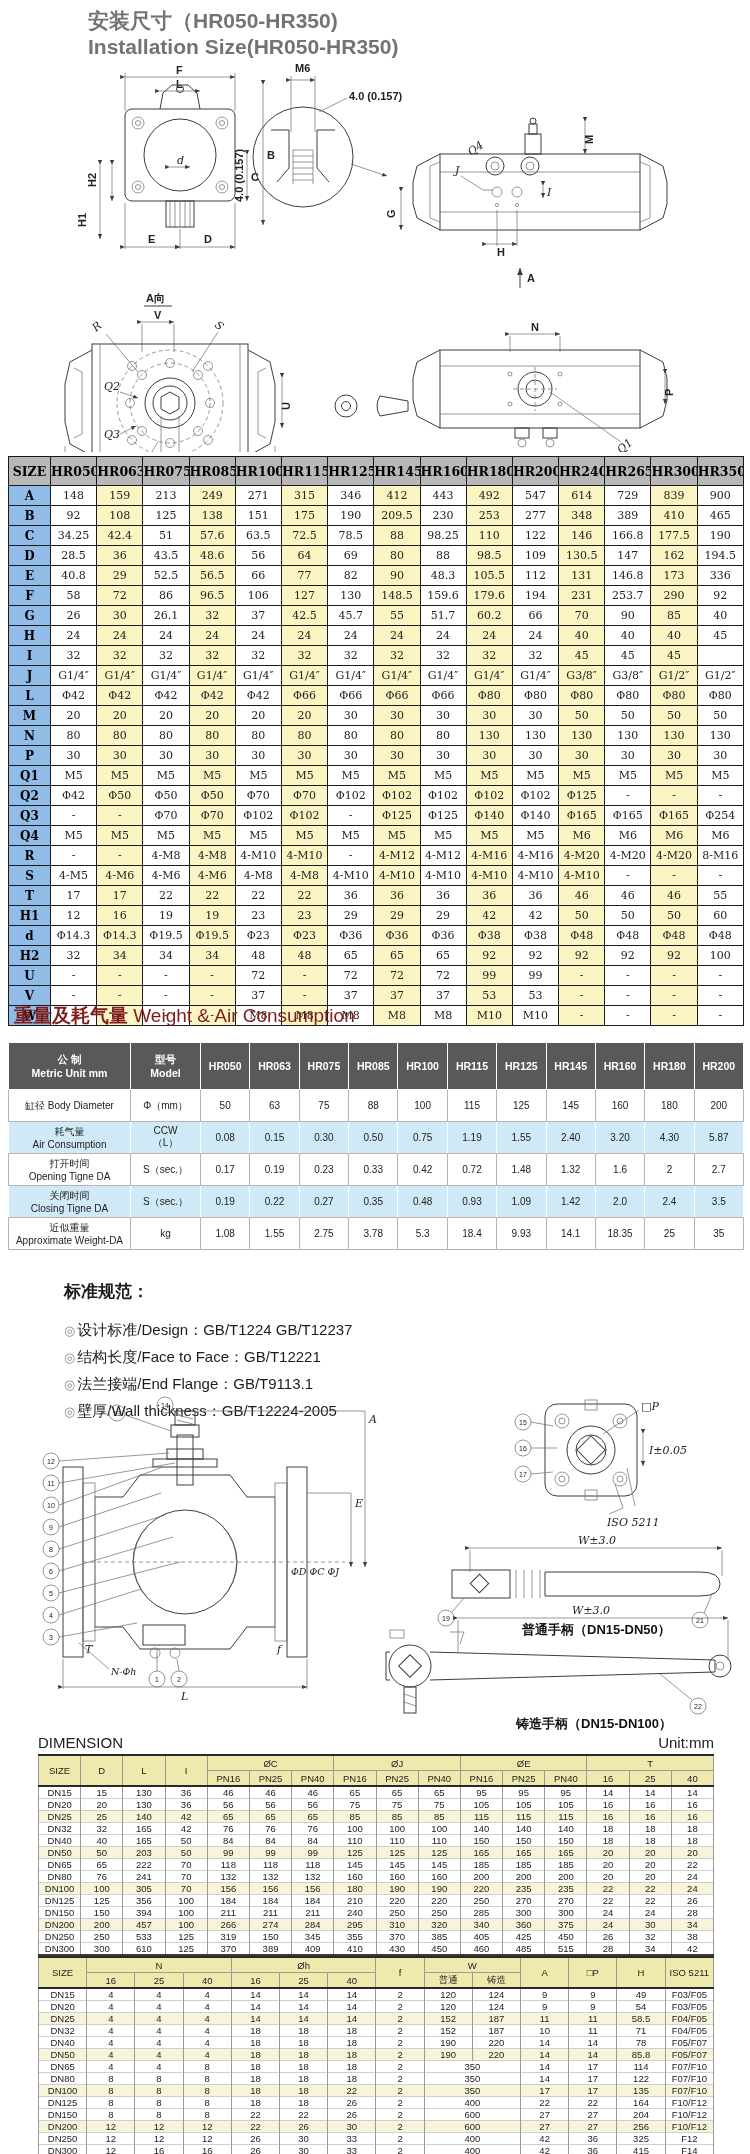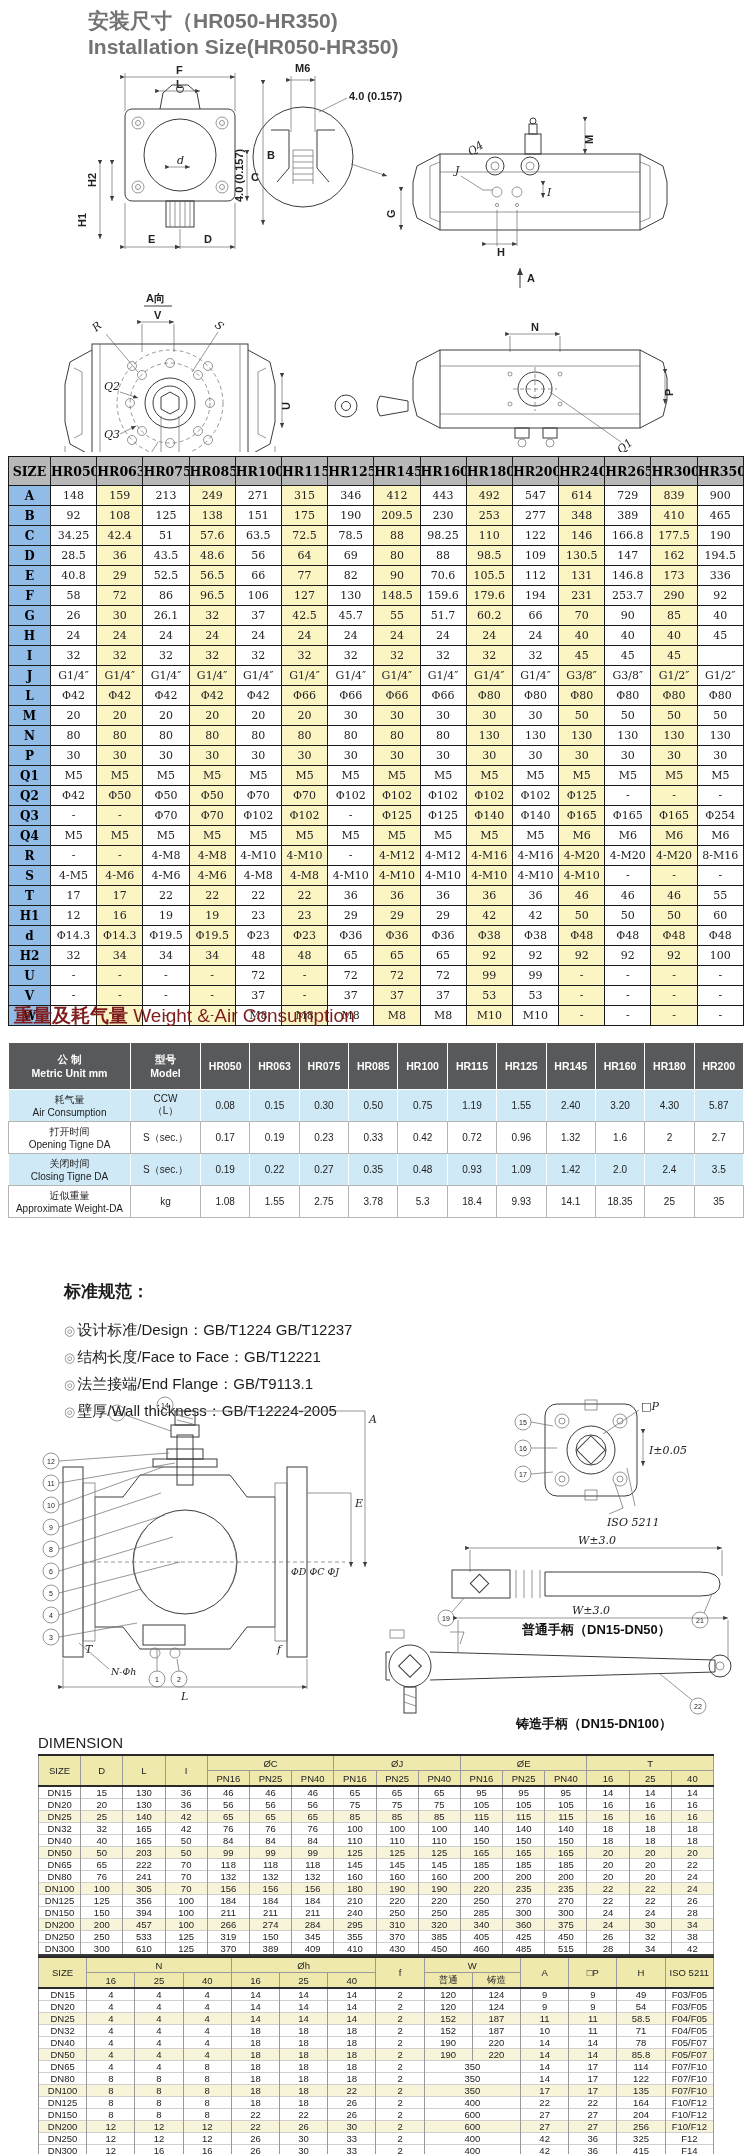--- a/index.html
+++ b/index.html
@@ -7,21 +7,21 @@
        font-family:"Liberation Sans",sans-serif;color:#111;}
   .abs{position:absolute;}
   
   .doc-title{left:88px;top:8px;font-size:21px;font-weight:700;line-height:1.25;color:#737373;}
   .wt-title{left:14px;top:1003px;font-size:19px;color:#7f1d1d;}
   .wt-title .zh{font-weight:700;}
   .std-wrap{left:64px;top:1280px;font-size:15px;color:#1c1c1c;}
   .std-title{font-size:17px;font-weight:700;margin-bottom:14px;}
   .std-item{line-height:26px;}
   .std-item .bullet{color:#8a8a8a;margin-right:2px;font-size:13px;}
-  .dim-head{left:38px;top:1734px;width:676px;display:flex;justify-content:space-between;font-size:15px;color:#222;flex-direction:column;}
+  .dim-head{left:38px;top:1734px;width:676px;display:flex;justify-content:space-between;font-size:15px;color:#222;}
   
   .install-table{left:8px;top:456px;width:736px;border-collapse:collapse;table-layout:fixed;
     font-family:"DejaVu Serif",serif;}
   .install-table th,.install-table td{border:1px solid #1a1a1a;text-align:center;padding:0;
     font-size:11px;height:19px;white-space:nowrap;overflow:hidden;font-weight:400;color:#222;}
   .install-table thead th{background:#b8b8b8;font-weight:700;font-size:12.5px;height:28px;color:#000;}
   .install-table th.rl{background:#92bce8;font-weight:700;font-size:12px;color:#000;}
   .install-table td.ys{background:#fbf5c3;}
   .install-table col.c0{width:42px;}
   
@@ -378,21 +378,21 @@
       <tr>
         <th class="rl">E</th>
         <td>40.8</td>
         <td class="ys">29</td>
         <td>52.5</td>
         <td class="ys">56.5</td>
         <td>66</td>
         <td class="ys">77</td>
         <td>82</td>
         <td class="ys">90</td>
-        <td>70.6</td>
+        <td>48.3</td>
         <td class="ys">105.5</td>
         <td>112</td>
         <td class="ys">131</td>
         <td>146.8</td>
         <td class="ys">173</td>
         <td>336</td>
       </tr>
       <tr>
         <th class="rl">F</th>
         <td>58</td>
@@ -824,20 +824,35 @@
         <th>HR100</th>
         <th>HR115</th>
         <th>HR125</th>
         <th>HR145</th>
         <th>HR160</th>
         <th>HR180</th>
         <th>HR200</th>
       </tr>
     </thead>
   <tbody id="weight-tbody">
+      <tr>
+        <td>缸径  Body Diameter</td>
+        <td>Φ（mm）</td>
+        <td>50</td>
+        <td>63</td>
+        <td>75</td>
+        <td>88</td>
+        <td>100</td>
+        <td>115</td>
+        <td>125</td>
+        <td>145</td>
+        <td>160</td>
+        <td>180</td>
+        <td>200</td>
+      </tr>
       <tr class="blue">
         <td>耗气量
 Air Consumption</td>
         <td>CCW
 （L）</td>
         <td>0.08</td>
         <td>0.15</td>
         <td>0.30</td>
         <td>0.50</td>
         <td>0.75</td>
@@ -851,21 +866,21 @@
       <tr>
         <td>打开时间
 Opening Tigne DA</td>
         <td>S（sec.）</td>
         <td>0.17</td>
         <td>0.19</td>
         <td>0.23</td>
         <td>0.33</td>
         <td>0.42</td>
         <td>0.72</td>
-        <td>0.96</td>
+        <td>1.48</td>
         <td>1.32</td>
         <td>1.6</td>
         <td>2</td>
         <td>2.7</td>
       </tr>
       <tr class="blue">
         <td>关闭时间
 Closing Tigne DA</td>
         <td>S（sec.）</td>
         <td>0.19</td>

